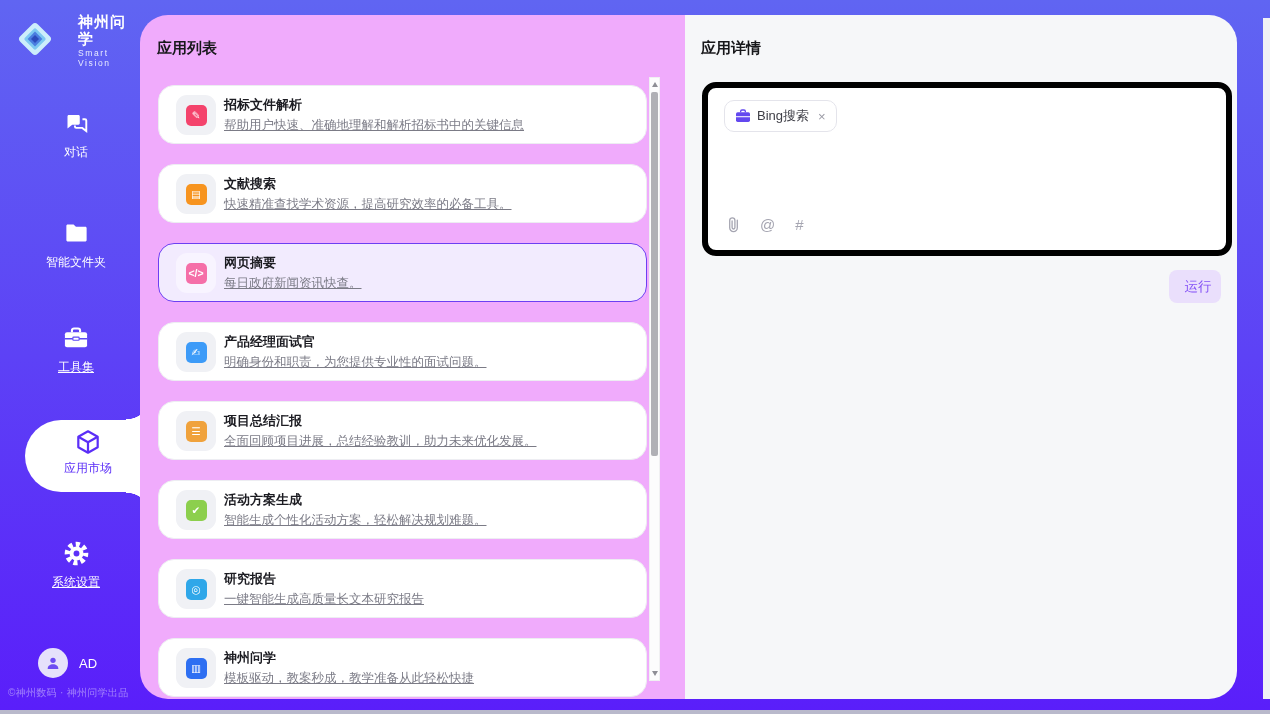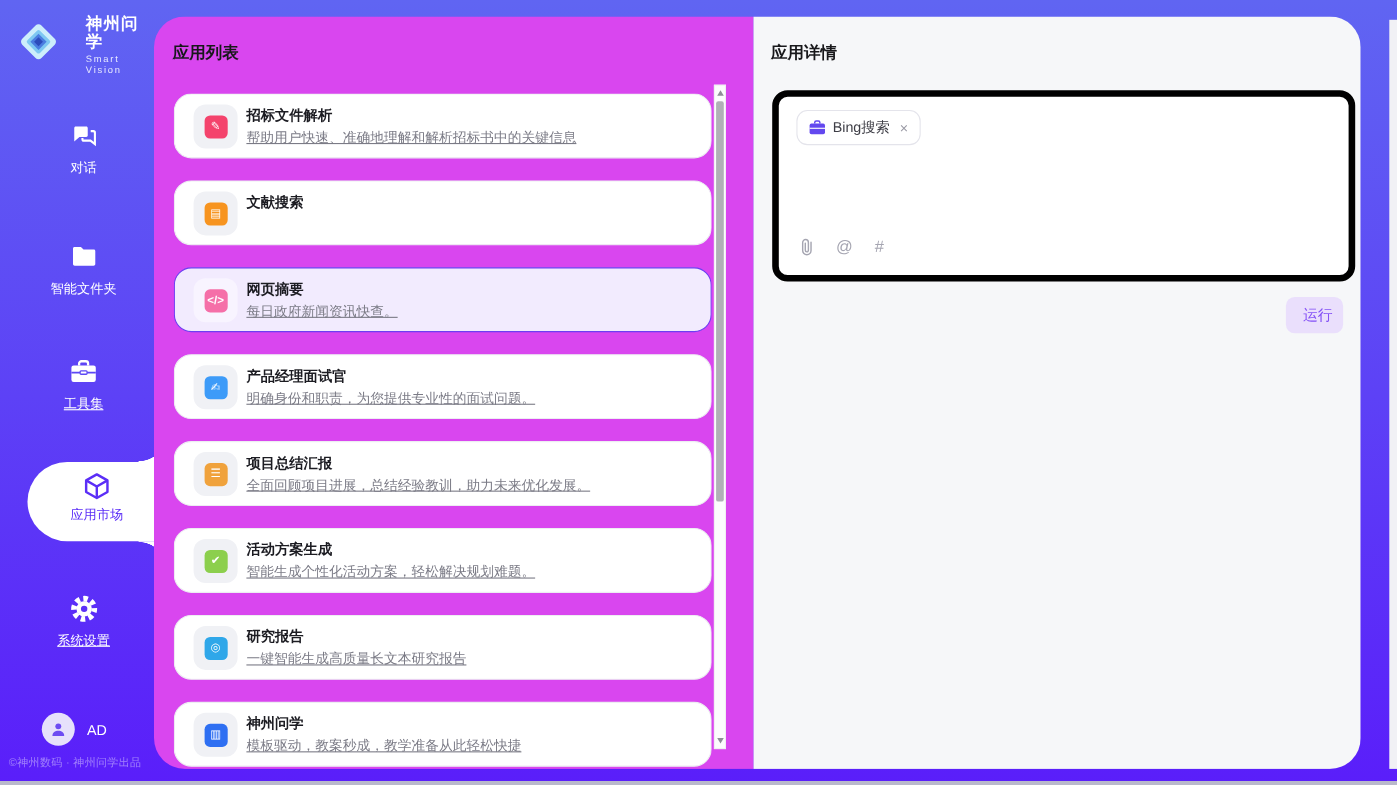--- a/index.html
+++ b/index.html
@@ -25,21 +25,21 @@
   .nav-item.active .nav-icon,.nav-item.active .nav-label{position:relative;left:12px;}
   .nav-item.active .nav-label{color:#5b2ef7;margin-top:2px;}
   .nav-item.active .nav-icon{margin-top:8px;}
   .user-row{position:absolute;left:38px;top:648px;display:flex;align-items:center;gap:11px;cursor:pointer;}
   .avatar{width:30px;height:30px;border-radius:50%;background:#e6e1fb;display:flex;align-items:center;justify-content:center;}
   .user-name{color:#fff;font-size:13px;}
   .side-footer{position:absolute;left:8px;top:686px;font-size:10px;color:rgba(255,255,255,0.42);white-space:nowrap;letter-spacing:0.3px;}
 
   
   .content{position:absolute;left:140px;top:15px;width:1097px;height:684px;border-radius:28px;overflow:hidden;display:flex;}
-  .list-panel{width:545px;background:#d946ef;position:relative;flex:none;}
+  .list-panel{width:545px;background:#f0abfc;position:relative;flex:none;}
   .detail-panel{flex:1;background:#f6f7f9;position:relative;}
   .panel-title{margin:0;position:absolute;left:17px;top:24px;font-size:15px;font-weight:bold;color:#18181b;}
 
   
   .cards{position:absolute;left:18px;top:70px;width:489px;height:614px;overflow:hidden;}
   .card{position:relative;height:59px;margin-bottom:20px;background:#fff;border:1px solid #ededf2;border-radius:16px;box-sizing:border-box;cursor:pointer;}
   .card.selected{background:#f2ebfe;border:1.5px solid #6d3ff2;}
   .tile{position:absolute;left:17px;top:9px;width:40px;height:40px;border-radius:11px;background:#f0f1f5;display:flex;align-items:center;justify-content:center;}
   .card.selected .tile{background:#f8f4ff;}
   .glyph{min-width:21px;height:21px;border-radius:5px;color:#fff;font-size:10.5px;font-weight:bold;display:flex;align-items:center;justify-content:center;padding:0 2px;box-sizing:border-box;}
@@ -156,20 +156,21 @@
               <div class="glyph" style="background: rgb(244, 67, 108);">✎</div>
             </div>
             <div class="card-title">招标文件解析</div>
             <div class="card-desc">帮助用户快速、准确地理解和解析招标书中的关键信息</div>
           </div>
           <div class="card">
             <div class="tile">
               <div class="glyph" style="background: rgb(247, 148, 31);">▤</div>
             </div>
             <div class="card-title">文献搜索</div>
+            <div class="card-desc">快速精准查找学术资源，提高研究效率的必备工具。</div>
           </div>
           <div class="card selected">
             <div class="tile">
               <div class="glyph" style="background: rgb(245, 111, 168);">&lt;/&gt;</div>
             </div>
             <div class="card-title">网页摘要</div>
             <div class="card-desc">每日政府新闻资讯快查。</div>
           </div>
           <div class="card">
             <div class="tile">

